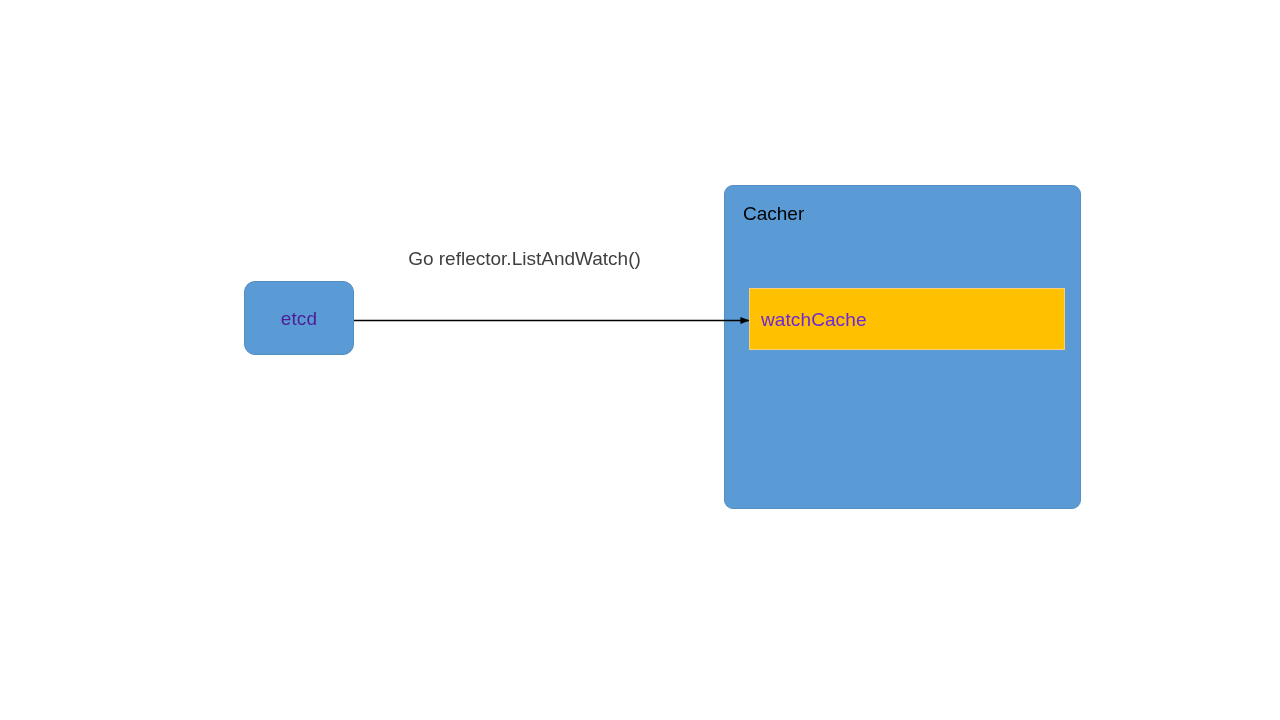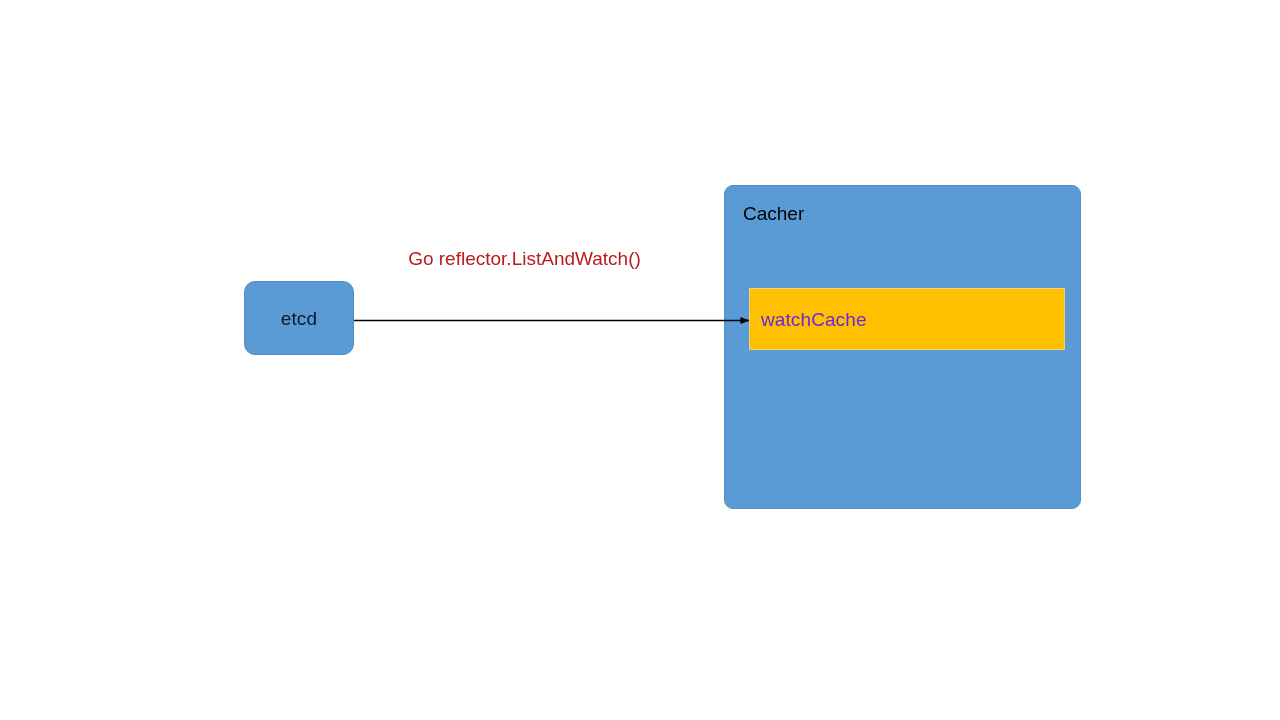--- a/index.html
+++ b/index.html
@@ -28,21 +28,21 @@
     height: 74px;
     background: #5B9BD5;
     border: 1px solid #528DC0;
     border-radius: 11px;
     box-sizing: border-box;
     display: flex;
     align-items: center;
     justify-content: center;
   }
   .node-etcd-label {
-    color: #0f172a;
+    color: #4c1d95;
     font-size: 19px;
     line-height: 1;
     letter-spacing: 0.1px;
     text-align: right;
   }
 
   
   .container-cacher {
     position: absolute;
     left: 724px;
@@ -92,21 +92,21 @@
     width: 1280px;
     height: 720px;
     overflow: visible;
   }
   .arrow-label {
     position: absolute;
     left: 388px;
     top: 248px;
     width: 273px;
     text-align: center;
-    color: #b91c1c;
+    color: #404040;
     font-size: 19px;
     line-height: 1.2;
     white-space: nowrap;
   }
 </style>
 </head>
 <body>
 
 <div id="canvas">
 

